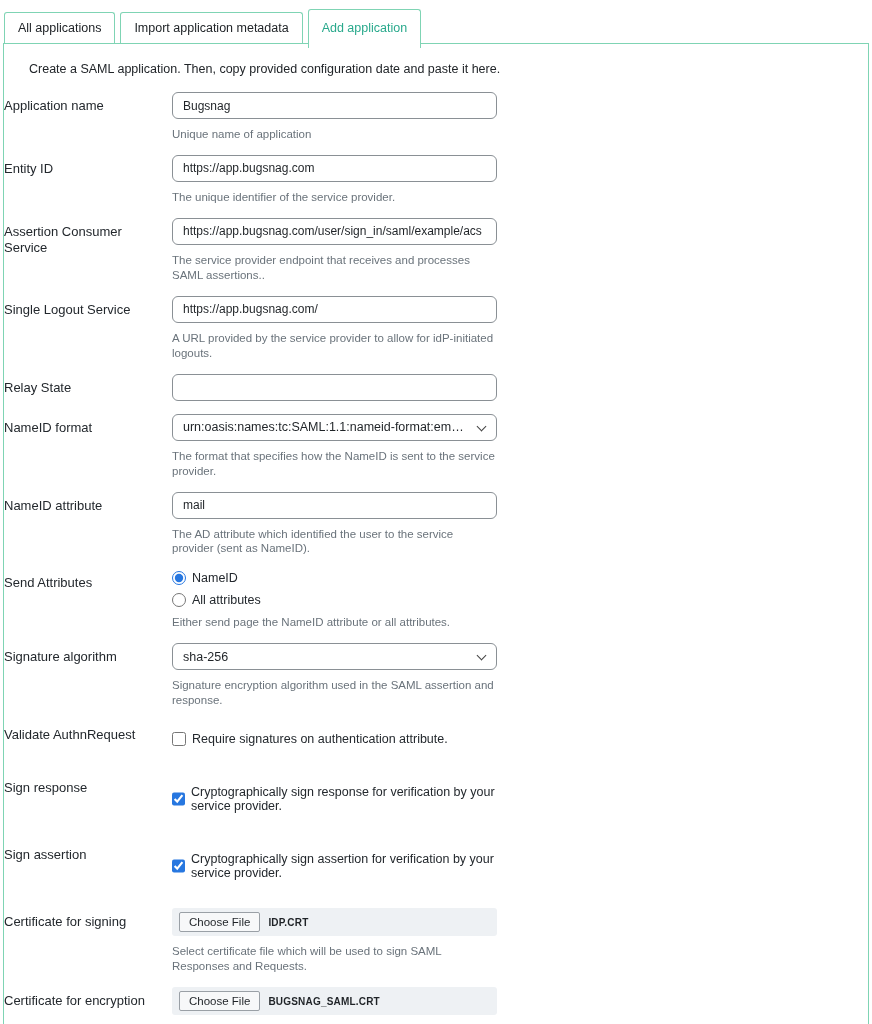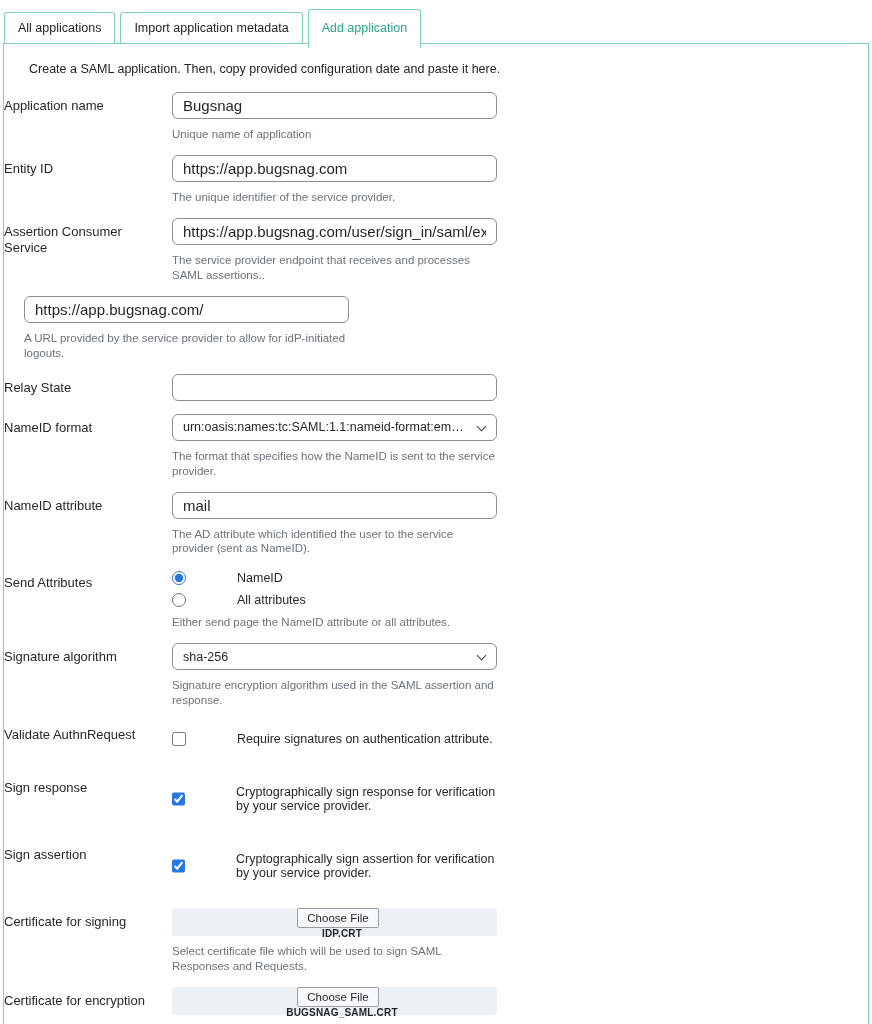--- a/index.html
+++ b/index.html
@@ -40,46 +40,46 @@
   .intro{font-size:12.5px;color:#212529;margin:0 0 16px 25px;}
   
   .form-row{display:flex;margin-bottom:13px;}
   .row-label{
     width:148px;min-width:148px;font-size:13px;
     color:var(--text-dark);padding-top:6px;line-height:1.25;
   }
   .row-control{margin-left:20px;width:325px;}
   input.text{
     width:100%;height:27px;border:1px solid var(--input-border);
-    border-radius:6px;padding:0 10px;font-size:15px;color:#1f2327;
+    border-radius:6px;padding:0 10px;font-size:12px;color:#1f2327;
     font-family:inherit;background:#fff;outline:none;
   }
   .help{margin-top:8px;font-size:11.5px;color:var(--help-gray);line-height:1.3;}
   
   .select{
     position:relative;width:100%;height:27px;border:1px solid var(--input-border);
     border-radius:6px;background:#fff;display:flex;align-items:center;
     padding:0 26px 0 10px;font-size:12.5px;color:#1f2327;cursor:pointer;
   }
   .select .value{white-space:nowrap;overflow:hidden;text-overflow:ellipsis;}
   .chev{
     position:absolute;right:11px;top:8px;width:7px;height:7px;
     border-right:1.5px solid #444;border-bottom:1.5px solid #444;
     transform:rotate(45deg);
   }
   
-  .choice-line{display:flex;align-items:center;margin-bottom:6px;padding-top:2px;gap:45px;}
+  .choice-line{display:flex;align-items:center;margin-bottom:6px;padding-top:2px;}
   .choice-line input{accent-color:var(--accent-blue);width:14px;height:14px;margin:0 6px 0 0;}
   .choice-label{font-size:12.5px;color:var(--text-dark);}
   .check-row .row-control{padding-top:9px;}
   .check-row{margin-bottom:22px;margin-top:8px;}
   
   .file-bar{
     width:100%;height:28px;background:#eef1f4;border-radius:3px;
-    display:flex;align-items:center;padding-left:7px;cursor:pointer;flex-direction:column;
+    display:flex;align-items:center;padding-left:7px;cursor:pointer;
   }
   .file-btn{
     font-family:inherit;font-size:11.5px;color:#1f2327;background:#f7f8f9;
     border:1px solid #9aa0a6;border-radius:2px;padding:3px 9px;cursor:pointer;
   }
   .file-name{margin-left:8px;font-size:10px;font-weight:bold;color:#1f2327;letter-spacing:.2px;}
 </style>
 </head>
 <body>
 
@@ -110,20 +110,21 @@
 
   <div class="form-row">
     <div class="row-label">Assertion Consumer Service</div>
     <div class="row-control">
       <input class="text" type="text" value="https://app.bugsnag.com/user/sign_in/saml/example/acs" style="">
       <div class="help">The service provider endpoint that receives and processes SAML assertions..</div>
     </div>
   </div>
 
   <div class="form-row">
+    <div class="row-label">Single Logout Service</div>
     <div class="row-control">
       <input class="text" type="text" value="https://app.bugsnag.com/" style="">
       <div class="help">A URL provided by the service provider to allow for idP-initiated logouts.</div>
     </div>
   </div>
 
   <div class="form-row">
     <div class="row-label">Relay State</div>
     <div class="row-control">
       <input class="text" type="text" value="" style="">

